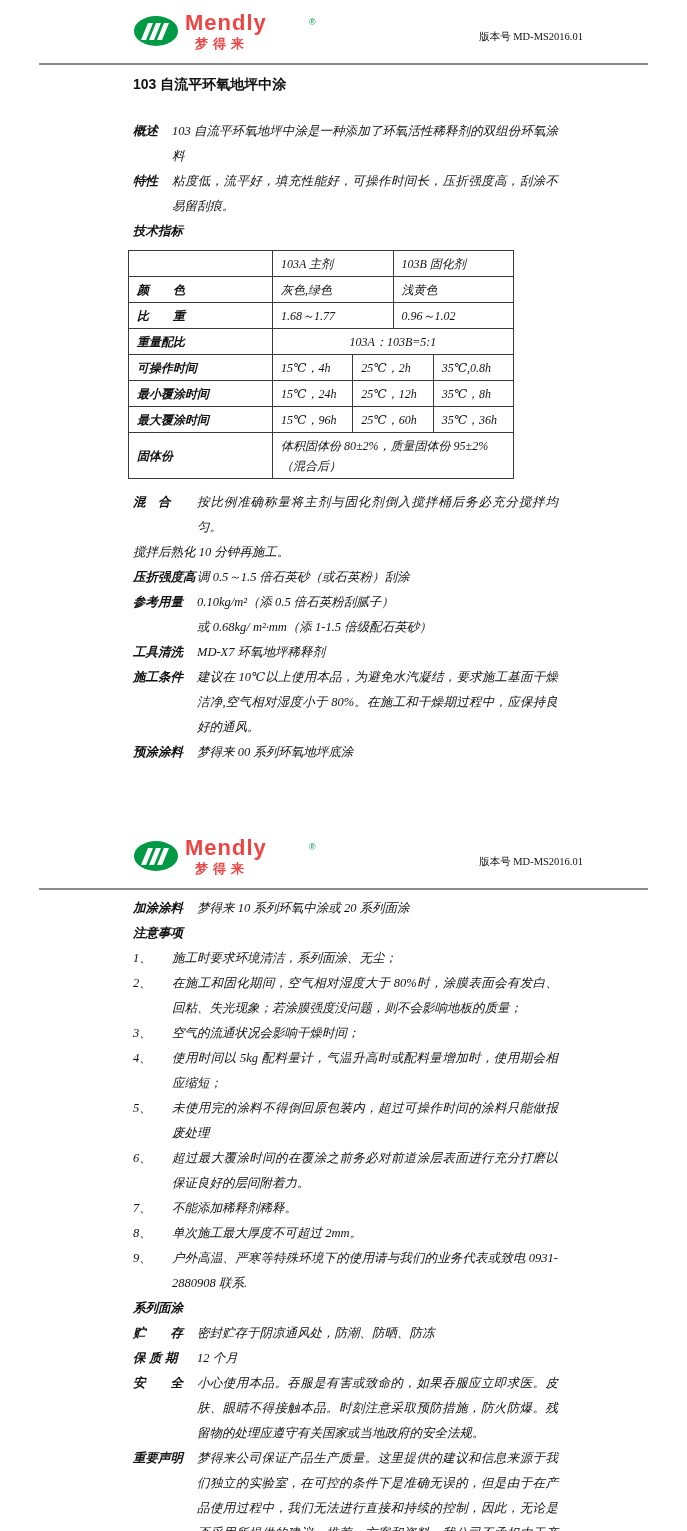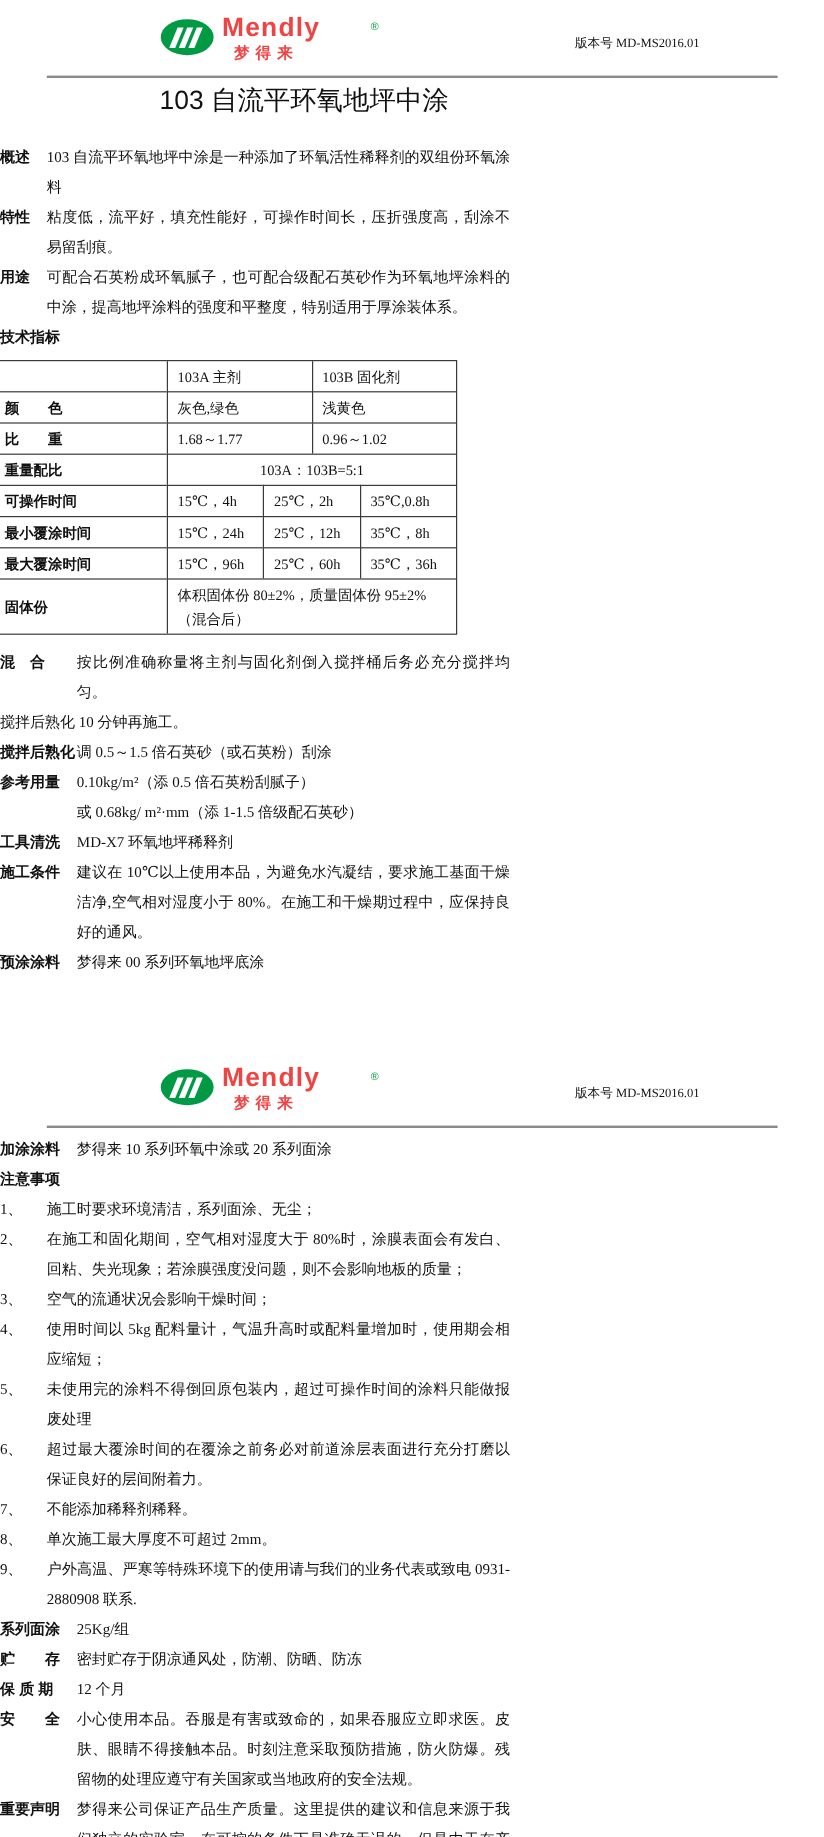--- a/index.html
+++ b/index.html
@@ -14,25 +14,25 @@
   .logo-reg{position:absolute;left:176px;top:-2px;font-size:9px;color:#009A44;
             font-family:"Liberation Sans",sans-serif;}
   .logo-words{margin-left:6px;font-family:"Liberation Sans","DejaVu Sans",sans-serif;
               color:#ef4444;line-height:1;}
   .logo-en{font-size:22px;font-weight:bold;letter-spacing:1px;}
   .logo-cn{font-size:13px;font-weight:bold;letter-spacing:5px;margin:3px 0 0 10px;}
   .version{position:absolute;right:104px;bottom:20px;font-size:10.5px;line-height:12px;}
   .rule{margin:0 39px;border-top:2px solid #8a8a8a;height:0;}
 
   
-  h1.doc-title{margin:7px 0 23px 133px;font-size:22px;line-height:24px;
-               font-family:"Liberation Sans","DejaVu Sans",sans-serif;font-weight:normal;}
-
-  
-  .content{width:425px;}
+  h1.doc-title{margin:7px 0 23px 133px;font-size:14px;line-height:24px;
+               font-family:"Liberation Sans","DejaVu Sans",sans-serif;font-weight:bold;}
+
+  
+  .content{margin-left:133px;width:425px;font-style:italic;}
   .row{display:flex;}
   .lbl{font-weight:bold;font-family:"Liberation Sans","DejaVu Sans",sans-serif;}
   .lbl-s{flex:0 0 39px;}
   .lbl-m{flex:0 0 64px;}
   .txt{flex:1;text-align:justify;}
   .sec-title{font-weight:bold;font-family:"Liberation Sans","DejaVu Sans",sans-serif;}
   .plain{text-align:justify;}
 
   
   .spec-table{display:grid;grid-template-columns:143px repeat(6,1fr);
@@ -83,24 +83,20 @@
   <div class="content">
 
     <div class="row">
       <span class="lbl lbl-s">概述</span>
       <span class="txt">103 自流平环氧地坪中涂是一种添加了环氧活性稀释剂的双组份环氧涂料</span>
     </div>
     <div class="row">
       <span class="lbl lbl-s">特性</span>
       <span class="txt">粘度低，流平好，填充性能好，可操作时间长，压折强度高，刮涂不易留刮痕。</span>
     </div>
-    <div class="row">
-      <span class="lbl lbl-s">用途</span>
-      <span class="txt">可配合石英粉成环氧腻子，也可配合级配石英砂作为环氧地坪涂料的中涂，提高地坪涂料的强度和平整度，特别适用于厚涂装体系。</span>
-    </div>
 
     <div class="sec-title">技术指标</div>
 
     <div class="spec-table">
       <div class="cell c1 r0"></div>
       <div class="cell r0 h2a">103A 主剂</div>
       <div class="cell r0 h2b">103B 固化剂</div>
 
       <div class="cell c1 lblcell">颜　　色</div>
       <div class="cell h2a">灰色,绿色</div>
@@ -133,21 +129,21 @@
     </div>
 
 
     <div class="row">
       <span class="lbl lbl-m">混　合</span>
       <span class="txt">按比例准确称量将主剂与固化剂倒入搅拌桶后务必充分搅拌均匀。</span>
     </div>
     <div class="plain">搅拌后熟化 10 分钟再施工。</div>
 
     <div class="row">
-      <span class="lbl lbl-m">搅拌后熟化</span>
+      <span class="lbl lbl-m">压折强度高</span>
       <span class="txt">调 0.5～1.5 倍石英砂（或石英粉）刮涂</span>
     </div>
 
     <div class="row">
       <span class="lbl lbl-m">参考用量</span>
       <span class="txt">
         <div>0.10kg/m²（添 0.5 倍石英粉刮腻子）</div>
         <div>或 0.68kg/ m²·mm（添 1-1.5 倍级配石英砂）</div>
       </span>
     </div>
@@ -227,21 +223,20 @@
       <span class="num">8、</span>
       <span class="txt">单次施工最大厚度不可超过 2mm。</span>
     </div>
     <div class="note">
       <span class="num">9、</span>
       <span class="txt">户外高温、严寒等特殊环境下的使用请与我们的业务代表或致电 0931-2880908 联系.</span>
     </div>
 
     <div class="row">
       <span class="lbl lbl-m">系列面涂</span>
-      <span class="txt">25Kg/组</span>
     </div>
     <div class="row">
       <span class="lbl lbl-m">贮　　存</span>
       <span class="txt">密封贮存于阴凉通风处，防潮、防晒、防冻</span>
     </div>
     <div class="row">
       <span class="lbl lbl-m">保 质 期</span>
       <span class="txt">12 个月</span>
     </div>
     <div class="row">

